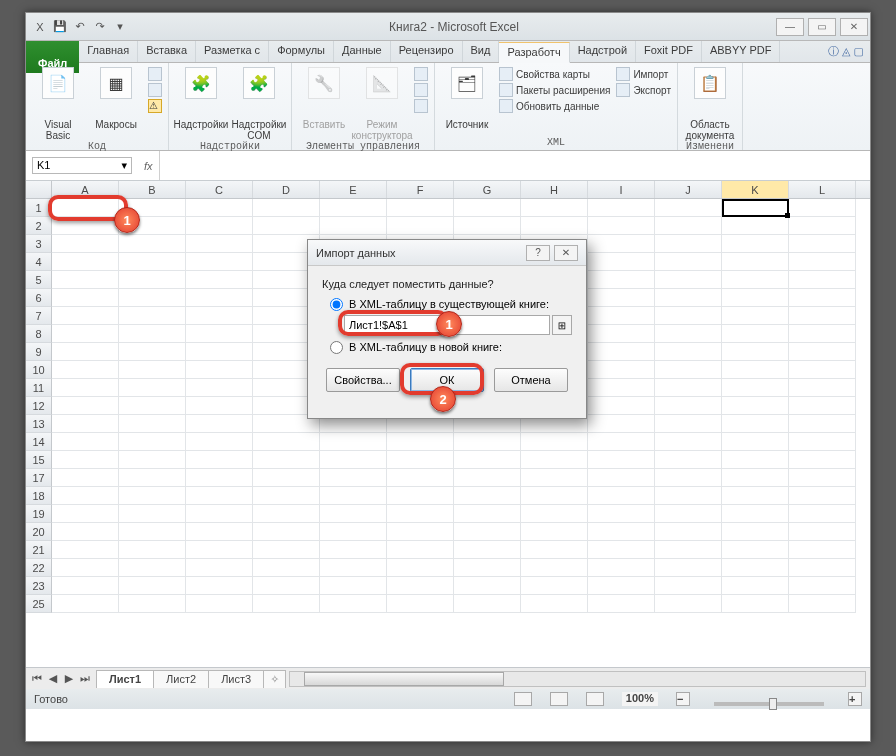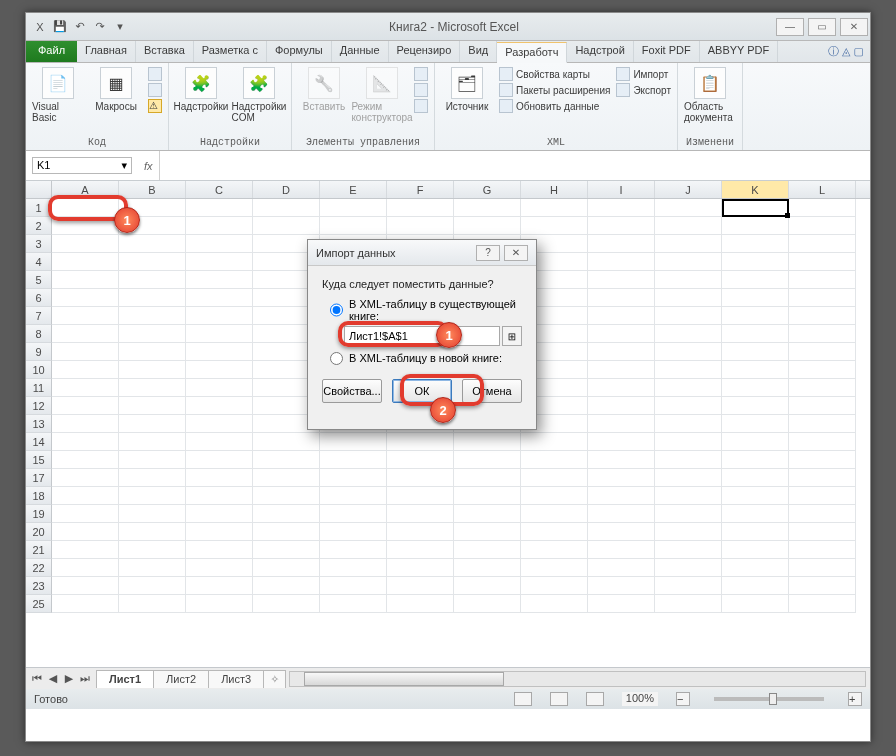--- a/index.html
+++ b/index.html
@@ -9,34 +9,34 @@
   
   .titlebar { height: 28px; background: linear-gradient(#e8ecee,#dce2e6); display: flex; align-items: center; font-size: 12px; color: #444; border-bottom: 1px solid #b8b8b8; }
   .titlebar .qat { display: flex; gap: 4px; padding: 0 6px; align-items: center; }
   .titlebar .qat span { width: 16px; height: 16px; display: inline-flex; align-items: center; justify-content: center; font-size: 11px; color: #555; }
   .titlebar .title { flex: 1; text-align: center; font-size: 12px; color: #555; }
   .titlebar .winctrl { display: flex; }
   .titlebar .winctrl div { width: 28px; height: 18px; border: 1px solid #b0b0b0; margin: 0 2px; background: #f4f4f4; display: flex; align-items: center; justify-content: center; font-size: 10px; color: #666; }
 
   
   .tabs { height: 22px; background: linear-gradient(#e8ecee,#e1e6ea); display: flex; font-size: 11px; color: #3b3b3b; border-bottom: 1px solid #b7b7b7; }
-  .tabs .file { background: linear-gradient(#2f8f2f,#1e7a1e); color: #fff; padding: 3px 12px; font-weight: normal; }
+  .tabs .file { background: linear-gradient(#2f8f2f,#1e7a1e); color: #fff; padding: 16px 12px; font-weight: bold; }
   .tabs .tab { padding: 3px 8px; border-right: 1px solid #d0d6da; cursor: default; }
   .tabs .tab.active { background: #f6f8fa; border-top: 1px solid #f0c36d; border-bottom: 1px solid #f6f8fa; position: relative; top: 1px; }
   .tabs .spacer { flex: 1; }
   .tabs .help { padding: 3px 6px; color: #4a6fa5; }
 
   
   .ribbon { height: 88px; background: linear-gradient(#f7f9fb,#eef2f5); border-bottom: 1px solid #b7b7b7; display: flex; font-size: 11px; color: #3b3b3b; }
   .rgroup { border-right: 1px solid #d4dade; padding: 2px 6px 0 6px; display: flex; flex-direction: column; }
   .rgroup .body { flex: 1; display: flex; gap: 6px; align-items: flex-start; }
   .rgroup .label { text-align: center; font-size: 10px; color: #5b5b5b; padding-bottom: 2px; font-family: Liberation Mono, monospace; }
   .bigbtn { display: flex; flex-direction: column; align-items: center; width: 52px; padding-top: 2px; }
   .bigbtn .bicon { width: 32px; height: 32px; border: 1px solid #c9d0d6; background: #fdfdfd; display: flex; align-items: center; justify-content: center; font-size: 16px; }
-  .bigbtn .blabel { font-size: 10px; line-height: 11px; margin-top: 2px; }
+  .bigbtn .blabel { font-size: 10px; text-align: center; line-height: 11px; margin-top: 20px; }
   .smalllist { display: flex; flex-direction: column; gap: 2px; padding-top: 2px; }
   .smalllist div { font-size: 10px; display: flex; align-items: center; gap: 3px; white-space: nowrap; }
   .sicon { width: 14px; height: 14px; background: #e6eef6; border: 1px solid #b8c4d0; display: inline-block; }
 
   
   .fbar { height: 30px; display: flex; align-items: center; border-bottom: 1px solid #c8cdd1; font-size: 11px; }
   .namebox { width: 100px; border: 1px solid #b8b8b8; margin: 0 6px; padding: 1px 4px; display: flex; justify-content: space-between; background: #fff; }
   .fbar .fx { padding: 0 6px; font-style: italic; color: #666; }
   .fbar .fxinput { flex: 1; border-left: 1px solid #d0d0d0; height: 100%; }
 
@@ -62,27 +62,27 @@
   .sheetbar .nav span { width: 14px; text-align: center; color: #555; }
   .stabs { display: flex; }
   .stab { padding: 2px 12px; background: #f8f8f8; border: 1px solid #b8b8b8; border-bottom: none; margin-right: -1px; color: #444; }
   .stab.active { background: #fff; font-weight: bold; }
   .stab.new { padding: 2px 6px; color: #888; }
   .hscroll { flex: 1; margin: 0 4px; height: 16px; background: #e8e8e8; border: 1px solid #c0c0c0; position: relative; }
   .hscroll .thumb { position: absolute; left: 14px; top: 0; bottom: 0; width: 200px; background: linear-gradient(#f8f8f8,#d8d8d8); border: 1px solid #a8a8a8; }
 
   
   .status { height: 20px; background: linear-gradient(#e8ecee,#dce2e6); display: flex; align-items: center; font-size: 11px; color: #444; padding: 0 8px; justify-content: space-between; }
-  .status .views { display: flex; gap: 18px; align-items: center; }
+  .status .views { display: flex; gap: 18px; align-items: flex-end; font-weight: bold; }
   .status .views span { width: 18px; height: 14px; border: 1px solid #a8a8a8; background: #f4f4f4; }
   .zoomslider { width: 110px; height: 4px; background: #bbb; position: relative; margin: 0 6px; }
   .zoomslider .zthumb { position: absolute; left: 50%; top: -4px; width: 8px; height: 12px; background: #eee; border: 1px solid #888; }
 
   
-  .dialog { position: absolute; left: 281px; top: 226px; width: 230px; background: #f0f0f0; border: 1px solid #888; box-shadow: 4px 6px 14px rgba(0,0,0,0.45); font-size: 11px; }
+  .dialog { position: absolute; left: 281px; top: 226px; width: 280px; background: #f0f0f0; border: 1px solid #888; box-shadow: 4px 6px 14px rgba(0,0,0,0.45); font-size: 11px; }
   .dialog .dtitle { height: 26px; background: linear-gradient(#f8f9fa,#e4e8ec); display: flex; align-items: center; padding: 0 8px; color: #333; border-bottom: 1px solid #c8c8c8; }
   .dialog .dtitle .dt { flex: 1; }
   .dialog .dtitle .dbtn { width: 24px; height: 16px; border: 1px solid #b0b0b0; background: #f4f4f4; margin-left: 4px; text-align: center; font-size: 10px; line-height: 14px; color: #555; }
   .dialog .dbody { padding: 12px 14px 26px 14px; }
   .qtext { margin-bottom: 8px; color: #222; }
   .radiorow { display: flex; gap: 6px; margin: 4px 0 4px 8px; }
   .radiorow input { margin: 0; }
   .refrow { margin: 2px 0 6px 22px; display: flex; align-items: center; position: relative; }
   .refinput { flex: 1; border: 1px solid #a8a8a8; background: #fff; padding: 2px 4px; font-size: 11px; height: 20px; }
   .refbtn { width: 20px; height: 20px; border: 1px solid #a8a8a8; background: #f4f4f4; margin-left: 2px; display: flex; align-items: center; justify-content: center; font-size: 10px; }

